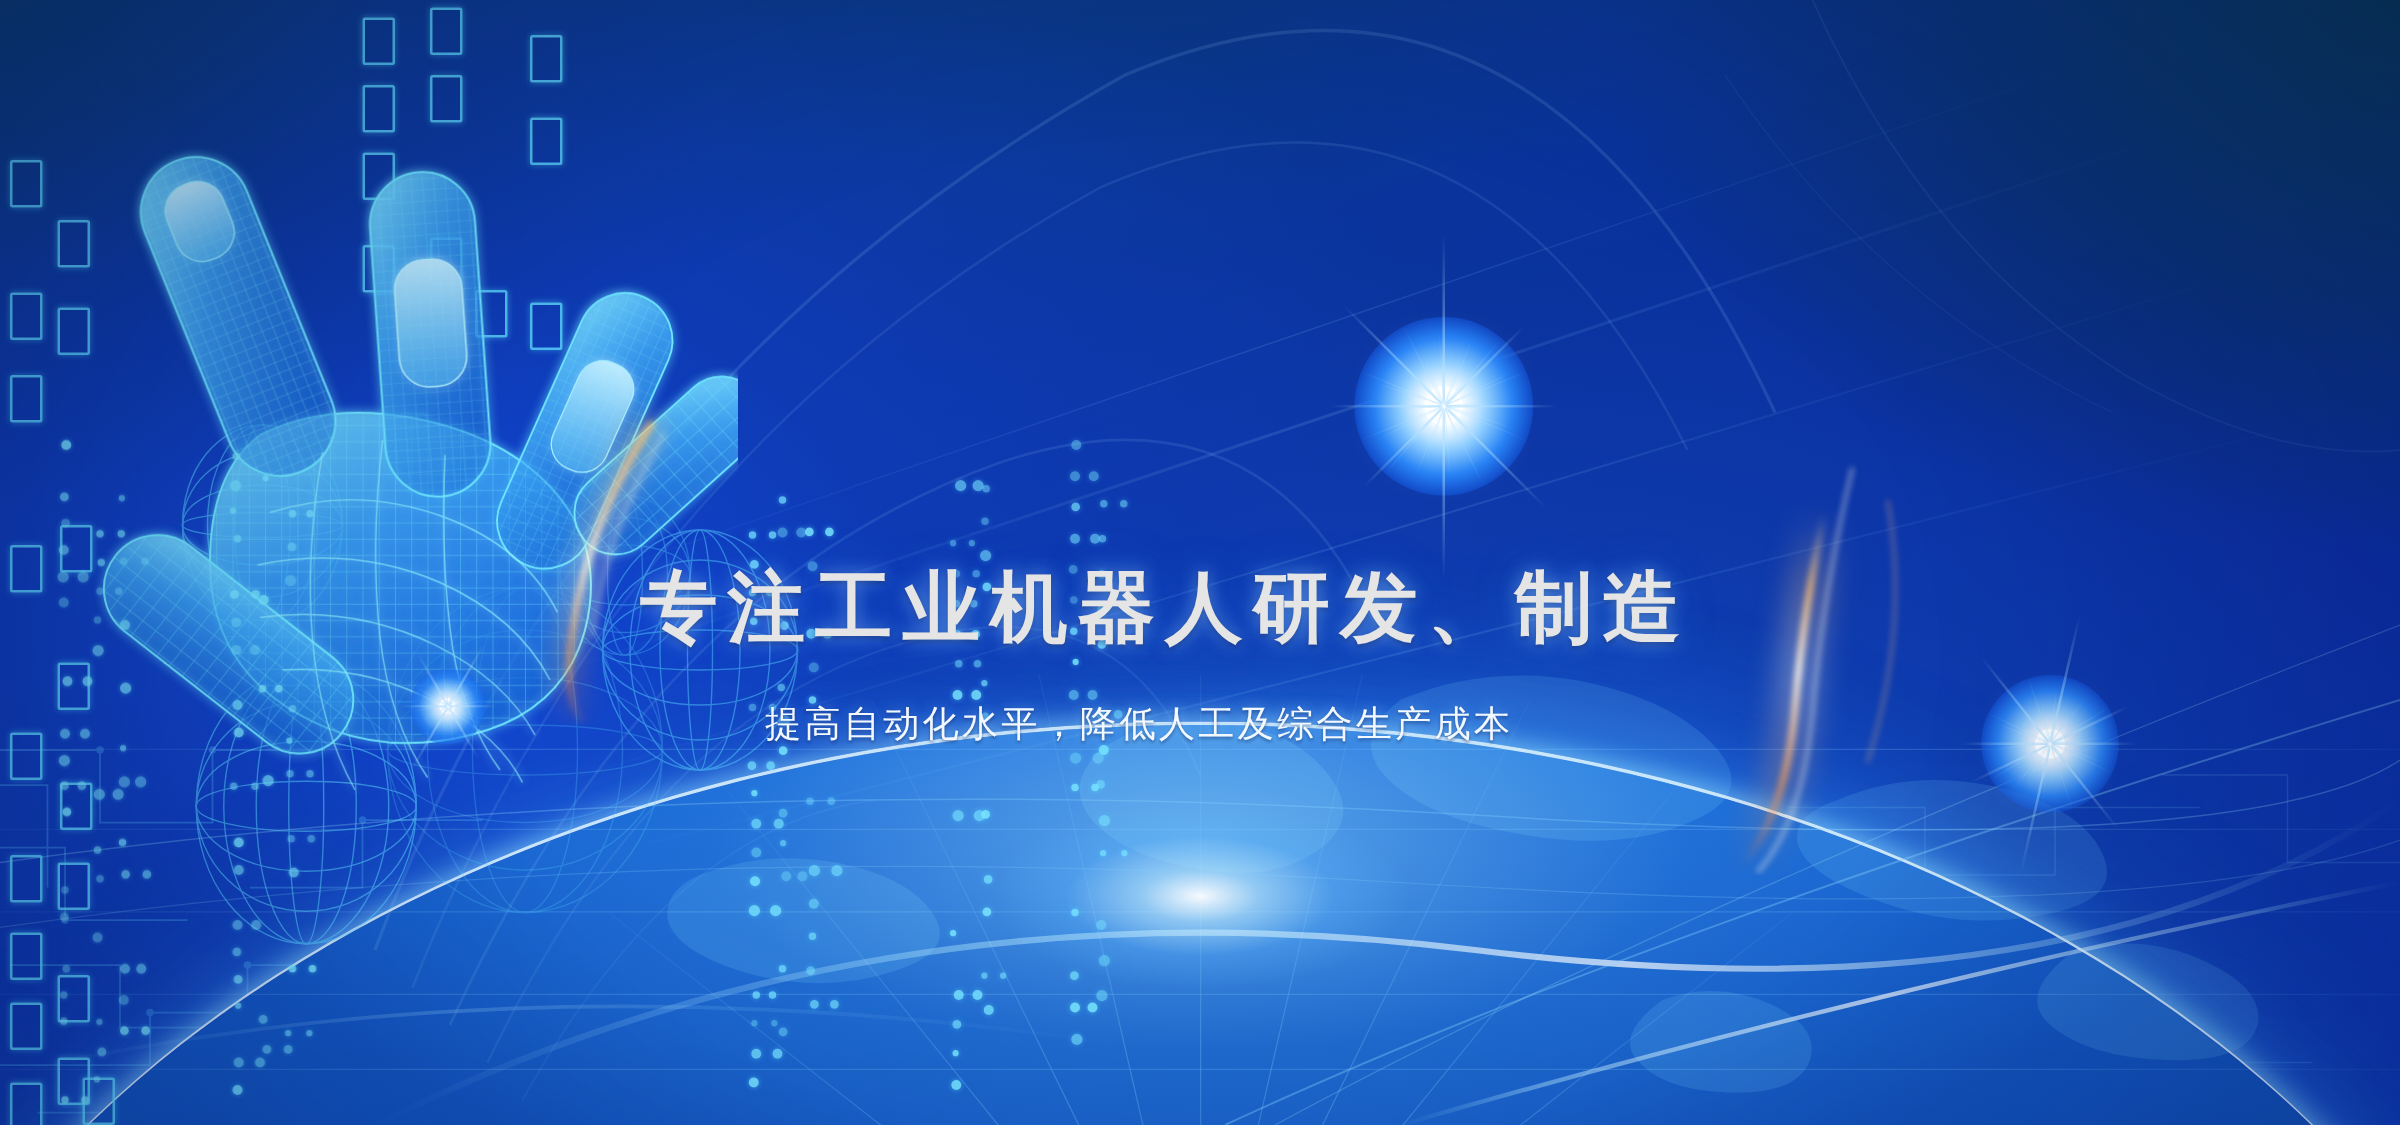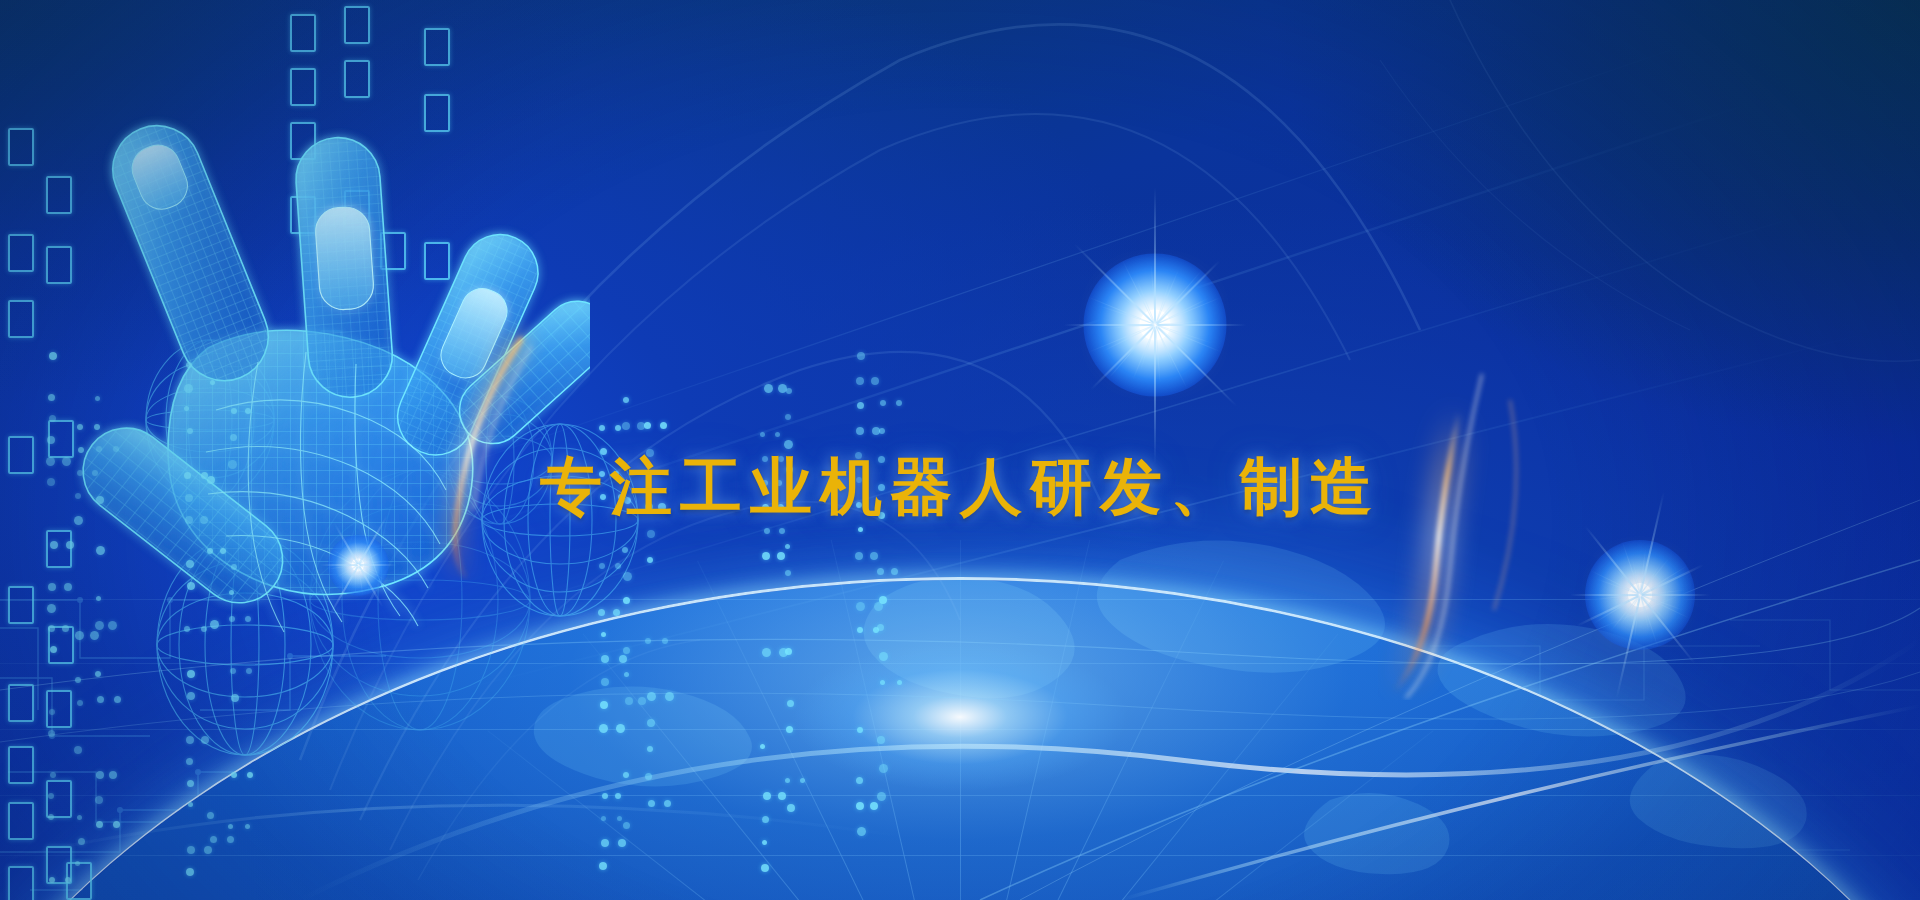--- a/index.html
+++ b/index.html
@@ -176,27 +176,26 @@
 
   
   .headline {
     position: absolute;
     left: 512px;
     top: 456px;
     font-size: 62px;
     line-height: 1;
     font-weight: 700;
     letter-spacing: 8px;
-    color: #eab308;
+    color: #e5e5e5;
     white-space: nowrap;
     text-shadow:
       0 0 14px rgba(140,200,255,0.55),
       0 0 34px rgba(60,140,255,0.35),
       0 2px 4px rgba(4,20,70,0.55);
-    margin-left: 28px;
   }
   .subheadline {
     position: absolute;
     left: 612px;
     top: 566px;
     font-size: 29px;
     line-height: 1;
     font-weight: 400;
     letter-spacing: 2.5px;
     color: #f2f8ff;
@@ -818,14 +817,15 @@
         <div class="ray" style="width: 40.04px; height: 1.3px; margin-left: -20.02px; margin-top: -0.65px; transform: rotate(142deg); opacity: 0.42;"></div>
         <div class="ray" style="width: 50.336px; height: 1.3px; margin-left: -25.168px; margin-top: -0.65px; transform: rotate(150deg); opacity: 0.42;"></div>
         <div class="ray" style="width: 60.632px; height: 1.3px; margin-left: -30.316px; margin-top: -0.65px; transform: rotate(172deg); opacity: 0.42;"></div>
       </div>
     </div>
 
   <div class="bg-vignette"></div>
 
   <div class="headline">专注工业机器人研发、制造</div>
 
+  <div class="subheadline">提高自动化水平，降低人工及综合生产成本</div>
 
 </div>
 
 </body></html>

